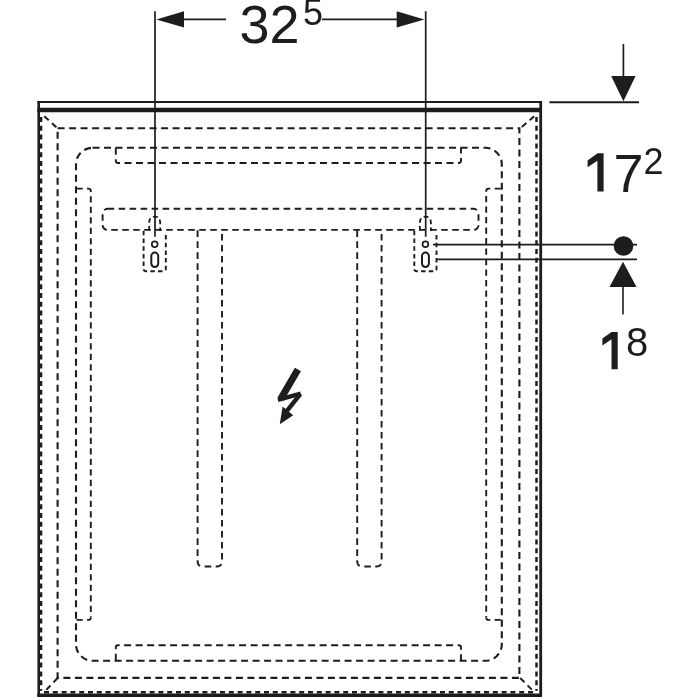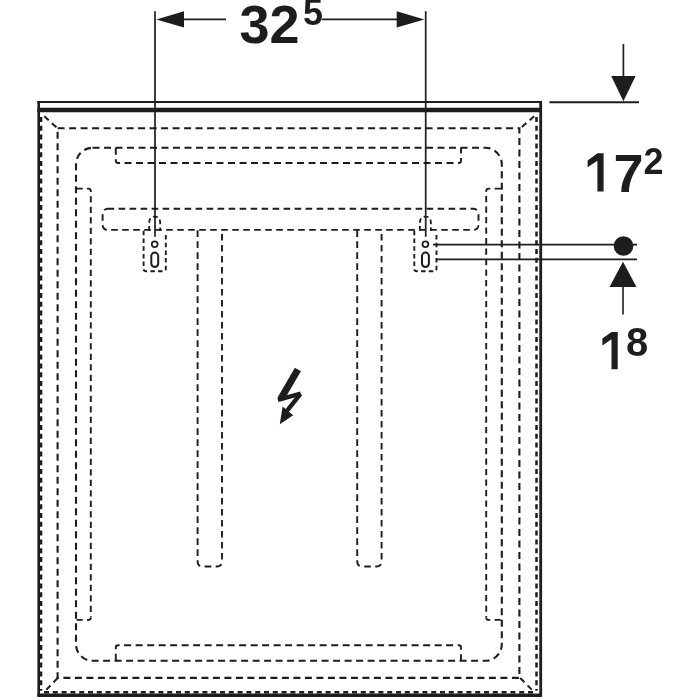--- a/index.html
+++ b/index.html
@@ -1,16 +1,16 @@
 <!DOCTYPE html>
 <html><head>
 <meta charset="utf-8">
 <style>
   html,body{margin:0;padding:0;background:#ffffff;}
-  .wrap{width:640px;height:700px;position:relative;background:#ffffff;font-weight:bold;}
+  .wrap{width:640px;height:700px;position:relative;background:#ffffff;}
   text{font-family:"Liberation Sans",sans-serif;fill:#1d1d1b;}
 </style>
 </head>
 <body>
 <div class="wrap">
 <svg width="700" height="700" viewBox="0 0 700 700" xmlns="http://www.w3.org/2000/svg">
   <rect x="0" y="0" width="700" height="700" fill="#ffffff"></rect>
   <g stroke="#1d1d1b" fill="none" stroke-linecap="butt">
 
     <path d="M37.4 102 H541.6" stroke-width="2.1"></path>

